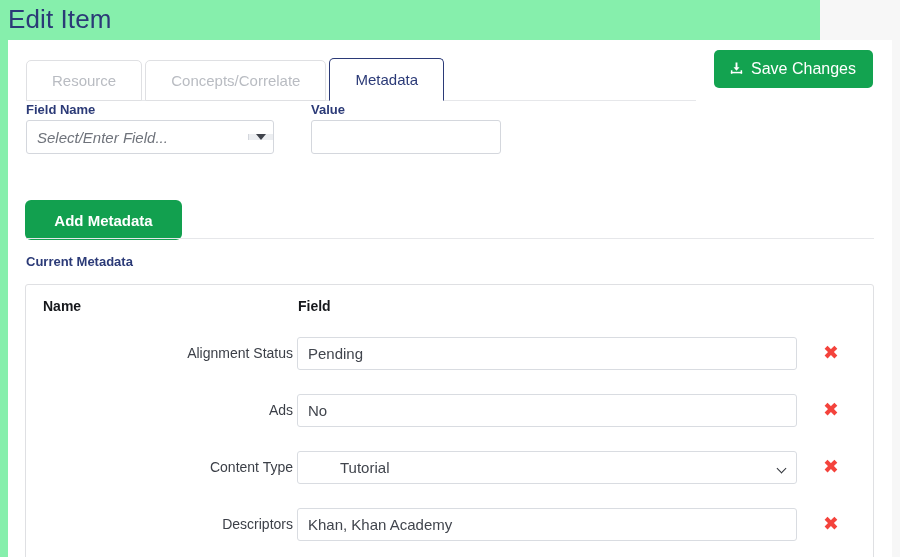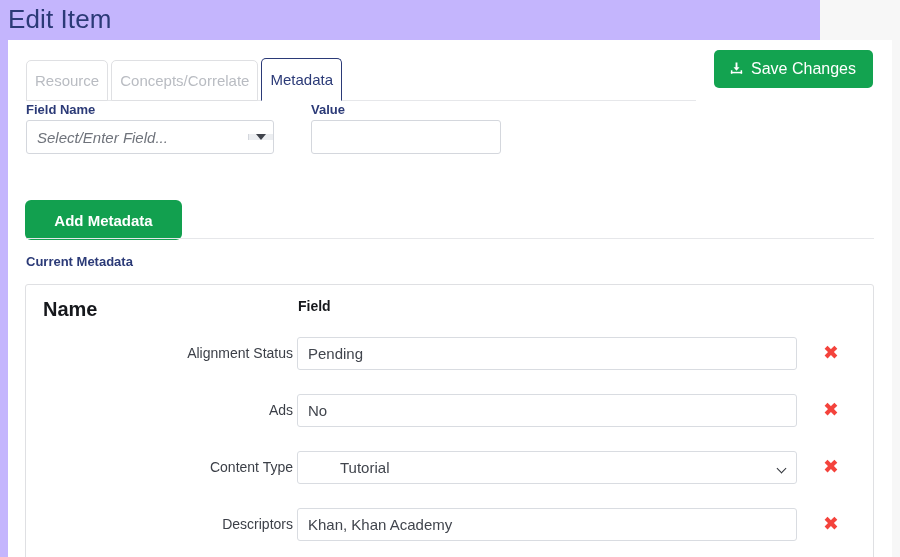--- a/index.html
+++ b/index.html
@@ -6,21 +6,21 @@
   html, body {
     margin: 0; padding: 0;
     width: 900px; height: 557px;
     overflow: hidden;
     background: #f7f7f7;
     font-family: "Liberation Sans", sans-serif;
   }
   #root {
     position: relative;
     width: 820px; height: 557px;
-    background: #c4b5fd;
+    background: #86efac;
   }
 
   
   .page-title {
     position: absolute;
     left: 8px; top: 0px;
     font-size: 26px;
     font-weight: 400;
     color: #2b3a77;
     letter-spacing: 0.1px;
@@ -42,21 +42,21 @@
   .tabs {
     position: absolute;
     left: 18px; top: 18px;
     display: flex;
     align-items: flex-end;
     height: 43px;
   }
   .tab {
     height: 41px;
     line-height: 39px;
-    padding: 0 8px;
+    padding: 0 25px;
     font-size: 15px;
     background: #ffffff;
     border: 1px solid #dfe0e3;
     border-radius: 5px 5px 0 0;
     color: #b9bcc2;
     cursor: pointer;
     white-space: nowrap;
     position: relative;
   }
   .tab + .tab { margin-left: 3px; }
@@ -200,21 +200,21 @@
     background: #ffffff;
     overflow: hidden;
   }
   .table-head {
     position: relative;
     height: 42px;
   }
   .th-name {
     position: absolute;
     left: 17px; top: 13px;
-    font-size: 20px; font-weight: bold;
+    font-size: 14px; font-weight: bold;
     color: #16181c;
   }
   .th-data {
     position: absolute;
     left: 272px; top: 13px;
     font-size: 14px; font-weight: bold;
     color: #16181c;
   }
 
   .row {

